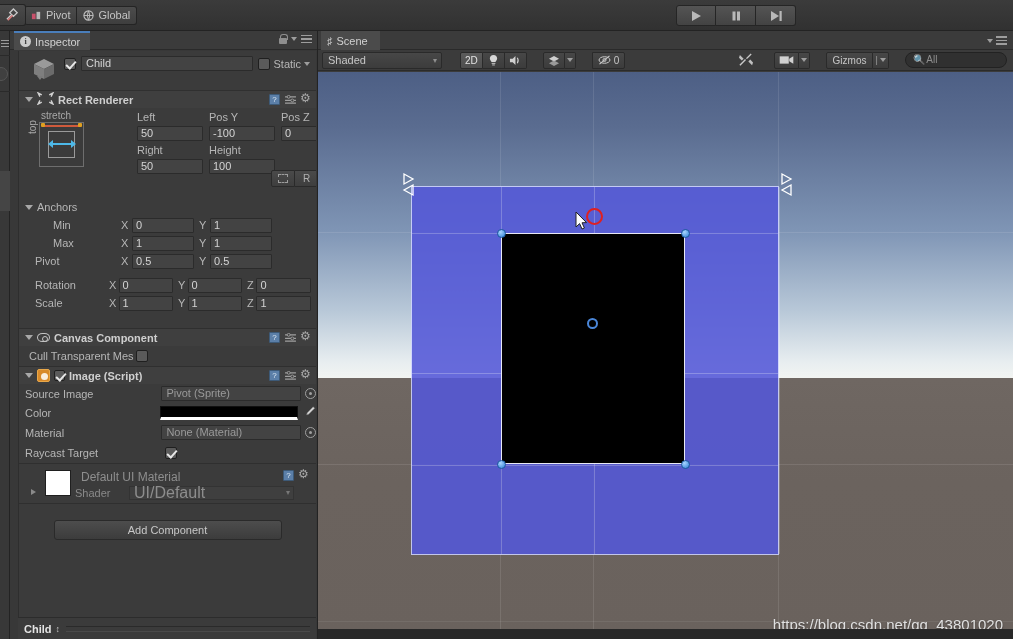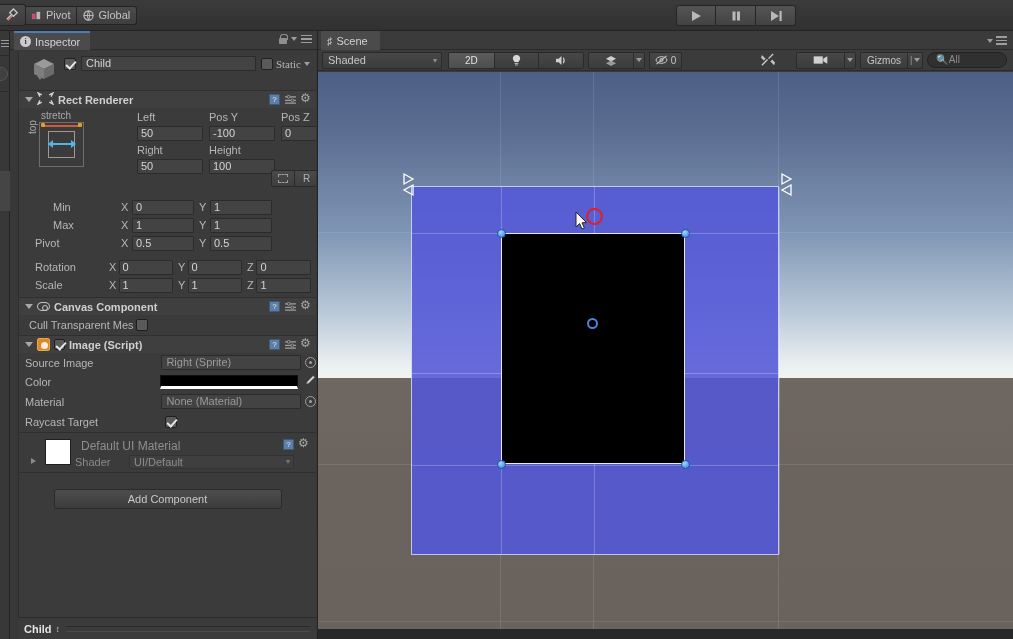--- a/index.html
+++ b/index.html
@@ -131,21 +131,21 @@
   }
   .chk.on::after{
     content:'';position:absolute;left:3px;top:0px;width:4px;height:8px;
     border:solid #e8e8e8;border-width:0 2px 2px 0;transform:rotate(42deg);
   }
   .name-field {
     flex:1; height:15px; background:#434343; border:1px solid #2b2b2b;
     color:#d4d4d4; font-size:11px; padding:0 4px; line-height:13px;
     border-radius:1px;
   }
-  .static-box { display:flex; align-items:center; gap:3px; color:#b6b6b6;font-family:Liberation Serif, serif; }
+  .static-box { display:flex; align-items:center; gap:3px; color:#b6b6b6; }
   .tag-row { position:absolute; left:45px; top:24px; right:6px; display:flex; align-items:center; gap:4px; }
   .lbl { color:#b6b6b6; font-size:11px; white-space:nowrap; }
   .dropdown {
     height:15px; background:#434343; border:1px solid #2b2b2b;
     color:#cfcfcf; font-size:11px; padding:0 12px 0 4px; line-height:13px;
     position:relative; border-radius:1px; flex:1;
   }
   .dropdown::after {
     content:'\2195'; position:absolute; right:3px; top:0px;
     font-size:9px; color:#9e9e9e; line-height:14px;
@@ -264,21 +264,21 @@
   .eyedrop { margin-left:5px; font-size:13px; color:#cfcfcf; transform:rotate(0deg); }
 
   
   .mat-block { background:#3b3b3b; position:relative; height:40px; border-bottom:1px solid #2f2f2f; }
   .mat-swatch { position:absolute; left:26px; top:6px; width:26px; height:26px; background:#fff; border:1px solid #1f1f1f;}
   .mat-title { position:absolute; left:62px; top:6px; color:#8e8e8e; font-size:12px; }
   .mat-fold { position:absolute; left:12px; top:25px; width:0;height:0;border-left:5px solid #8a8a8a;border-top:3.5px solid transparent;border-bottom:3.5px solid transparent;}
   .mat-shader-lbl { position:absolute; left:56px; top:23px; color:#8a8a8a; font-size:11px; }
   .mat-shader-fld {
     position:absolute; left:110px; top:22px; right:22px; height:14px;
-    background:#3f3f3f; border:1px solid #333; color:#8d8d8d; font-size:11px; padding:0 4px; line-height:12px;
+    background:#3f3f3f; border:1px solid #333; color:#8d8d8d; font-size:16px; padding:0 4px; line-height:12px;
   }
   .mat-shader-fld::after{content:'\25BE';position:absolute;right:3px;top:0;color:#777;font-size:8px;}
   .mat-icons { position:absolute; right:6px; top:6px; display:flex; gap:5px; align-items:center;}
 
   .addcomp-wrap { padding:16px 0 0 0; text-align:center; background:#3b3b3b; }
   .add-component {
     display:inline-block; width:228px; height:20px; line-height:19px;
     background:linear-gradient(#4d4d4d,#3c3c3c);
     border:1px solid #2a2a2a; border-radius:3px;
     color:#c8c8c8; font-size:11px;
@@ -303,32 +303,32 @@
     position:absolute; left:3px; top:0; height:19px; padding:0 12px 0 6px;
     background:#4b4b4b; display:flex; align-items:center; gap:4px;
     color:#d2d2d2; font-size:11px;
   }
   .hash-icon { color:#c8c8c8; font-size:11px; }
   .scene-tab-menu { position:absolute; right:6px; top:5px; display:flex; gap:3px; align-items:center; }
 
   .scene-toolbar {
     position:relative; height:21px; background:#3b3b3b;
     border-bottom:1px solid #2b2b2b;
-    display:flex; align-items:center; padding-left:4px; gap:0;
+    display:flex; align-items:center; padding-left:4px; gap:12px;
   }
   .st-drop {
     width:120px;height:17px;background:linear-gradient(#474747,#3c3c3c);
     border:1px solid #2a2a2a;border-radius:2px;
     color:#c6c6c6;font-size:11px;padding:0 12px 0 5px;line-height:15px;position:relative;
   }
   .st-drop::after{content:'\25BE';position:absolute;right:4px;top:0;font-size:8px;color:#8e8e8e;line-height:16px;}
   .st-btn {
     height:17px;min-width:22px;background:linear-gradient(#474747,#3c3c3c);
     border:1px solid #2a2a2a; display:flex;align-items:center;justify-content:center;
-    color:#c6c6c6;font-size:10px;padding:0 16px;
+    color:#c6c6c6;font-size:10px;padding:0 4px;
   }
   .st-btn.pressed { background:linear-gradient(#5b5b5b,#4e4e4e); color:#e2e2e2; }
   .st-group { display:flex; margin-left:6px; }
   .st-group .st-btn:first-child{border-radius:2px 0 0 2px;}
   .st-group .st-btn:last-child{border-radius:0 2px 2px 0;}
   .st-group .st-btn + .st-btn { border-left:none; }
   .st-search {
     height:16px; flex:1; background:#303030; border:1px solid #222;
     border-radius:8px; color:#8e8e8e; font-size:10px; padding:0 8px; line-height:14px;
     margin-left:4px; margin-right:6px;
@@ -577,20 +577,24 @@
           </div>
 
           <div class="bluepr-btns">
             <div>
                 <span class="dashbox"></span>
               </div>
             <div>R</div>
           </div>
         </div>
 
+        <div class="prow">
+          <span class="foldout open" style="margin-right:4px"></span>
+          <span class="pname">Anchors</span>
+        </div>
 
         <div class="xyz-row">
           <span class="pname" style="padding-left:18px">Min</span>
           <span class="axis">X</span>
           <span class="axis-field">0</span>
           <span class="axis">Y</span>
           <span class="axis-field">1</span>
         </div>
         <div class="xyz-row">
           <span class="pname" style="padding-left:18px">Max</span>
@@ -609,21 +613,21 @@
         <div style="height:6px"></div>
         <div class="xyz-row">
           <span class="pname">Rotation</span>
           <span class="axis">X</span>
           <span class="axis-field">0</span>
           <span class="axis">Y</span>
           <span class="axis-field">0</span>
           <span class="axis">Z</span>
           <span class="axis-field">0</span>
         </div>
-        <div class="xyz-row" style="margin-bottom:3px">
+        <div class="xyz-row" style="margin-bottom:16px">
           <span class="pname">Scale</span>
           <span class="axis">X</span>
           <span class="axis-field">1</span>
           <span class="axis">Y</span>
           <span class="axis-field">1</span>
           <span class="axis">Z</span>
           <span class="axis-field">1</span>
         </div>
       </div>
 
@@ -664,21 +668,21 @@
                   <circle cx="4" cy="2" r="1.6" fill="#3f3f3f" stroke="#a0a0a0"></circle>
                   <circle cx="8" cy="6" r="1.6" fill="#3f3f3f" stroke="#a0a0a0"></circle>
                 </svg>
             </span>
             <span class="gear-icon"></span>
           </span>
         </div>
 
         <div class="prow" style="height:19px">
           <span class="pname" style="width:140px">Source Image</span>
-          <span class="val-field" style="width:143px">Right (Sprite)</span>
+          <span class="val-field" style="width:143px">Pivot (Sprite)</span>
           <span class="obj-picker"></span>
         </div>
 
         <div class="prow" style="height:20px">
           <span class="pname" style="width:140px">Color</span>
           <span class="color-swatch" style="width:143px"></span>
           <span class="eyedrop">
             <svg width="13" height="13" viewBox="0 0 14 14">
               <path d="M11 2 L12.5 3.5 L6 10 L4 10.5 L4.5 8.5 Z" fill="#d8d8d8" stroke="#888" stroke-width=".6"></path>
             </svg>
@@ -855,17 +859,18 @@
         </svg>
       </div>
 
       <div class="cursor-arrow">
         <svg width="14" height="20" viewBox="0 0 14 20">
           <path d="M1 1 L1 16 L4.6 12.6 L7 18 L9.4 17 L7 11.8 L11.5 11.6 Z" fill="#ffffff" stroke="#222" stroke-width="1"></path>
         </svg>
       </div>
       <div class="red-circle"></div>
 
+      <div class="watermark">https://blog.csdn.net/qq_43801020</div>
     </div>
   </div>
 
   <div class="bottom-strip"></div>
 </div>
 
 </body></html>

